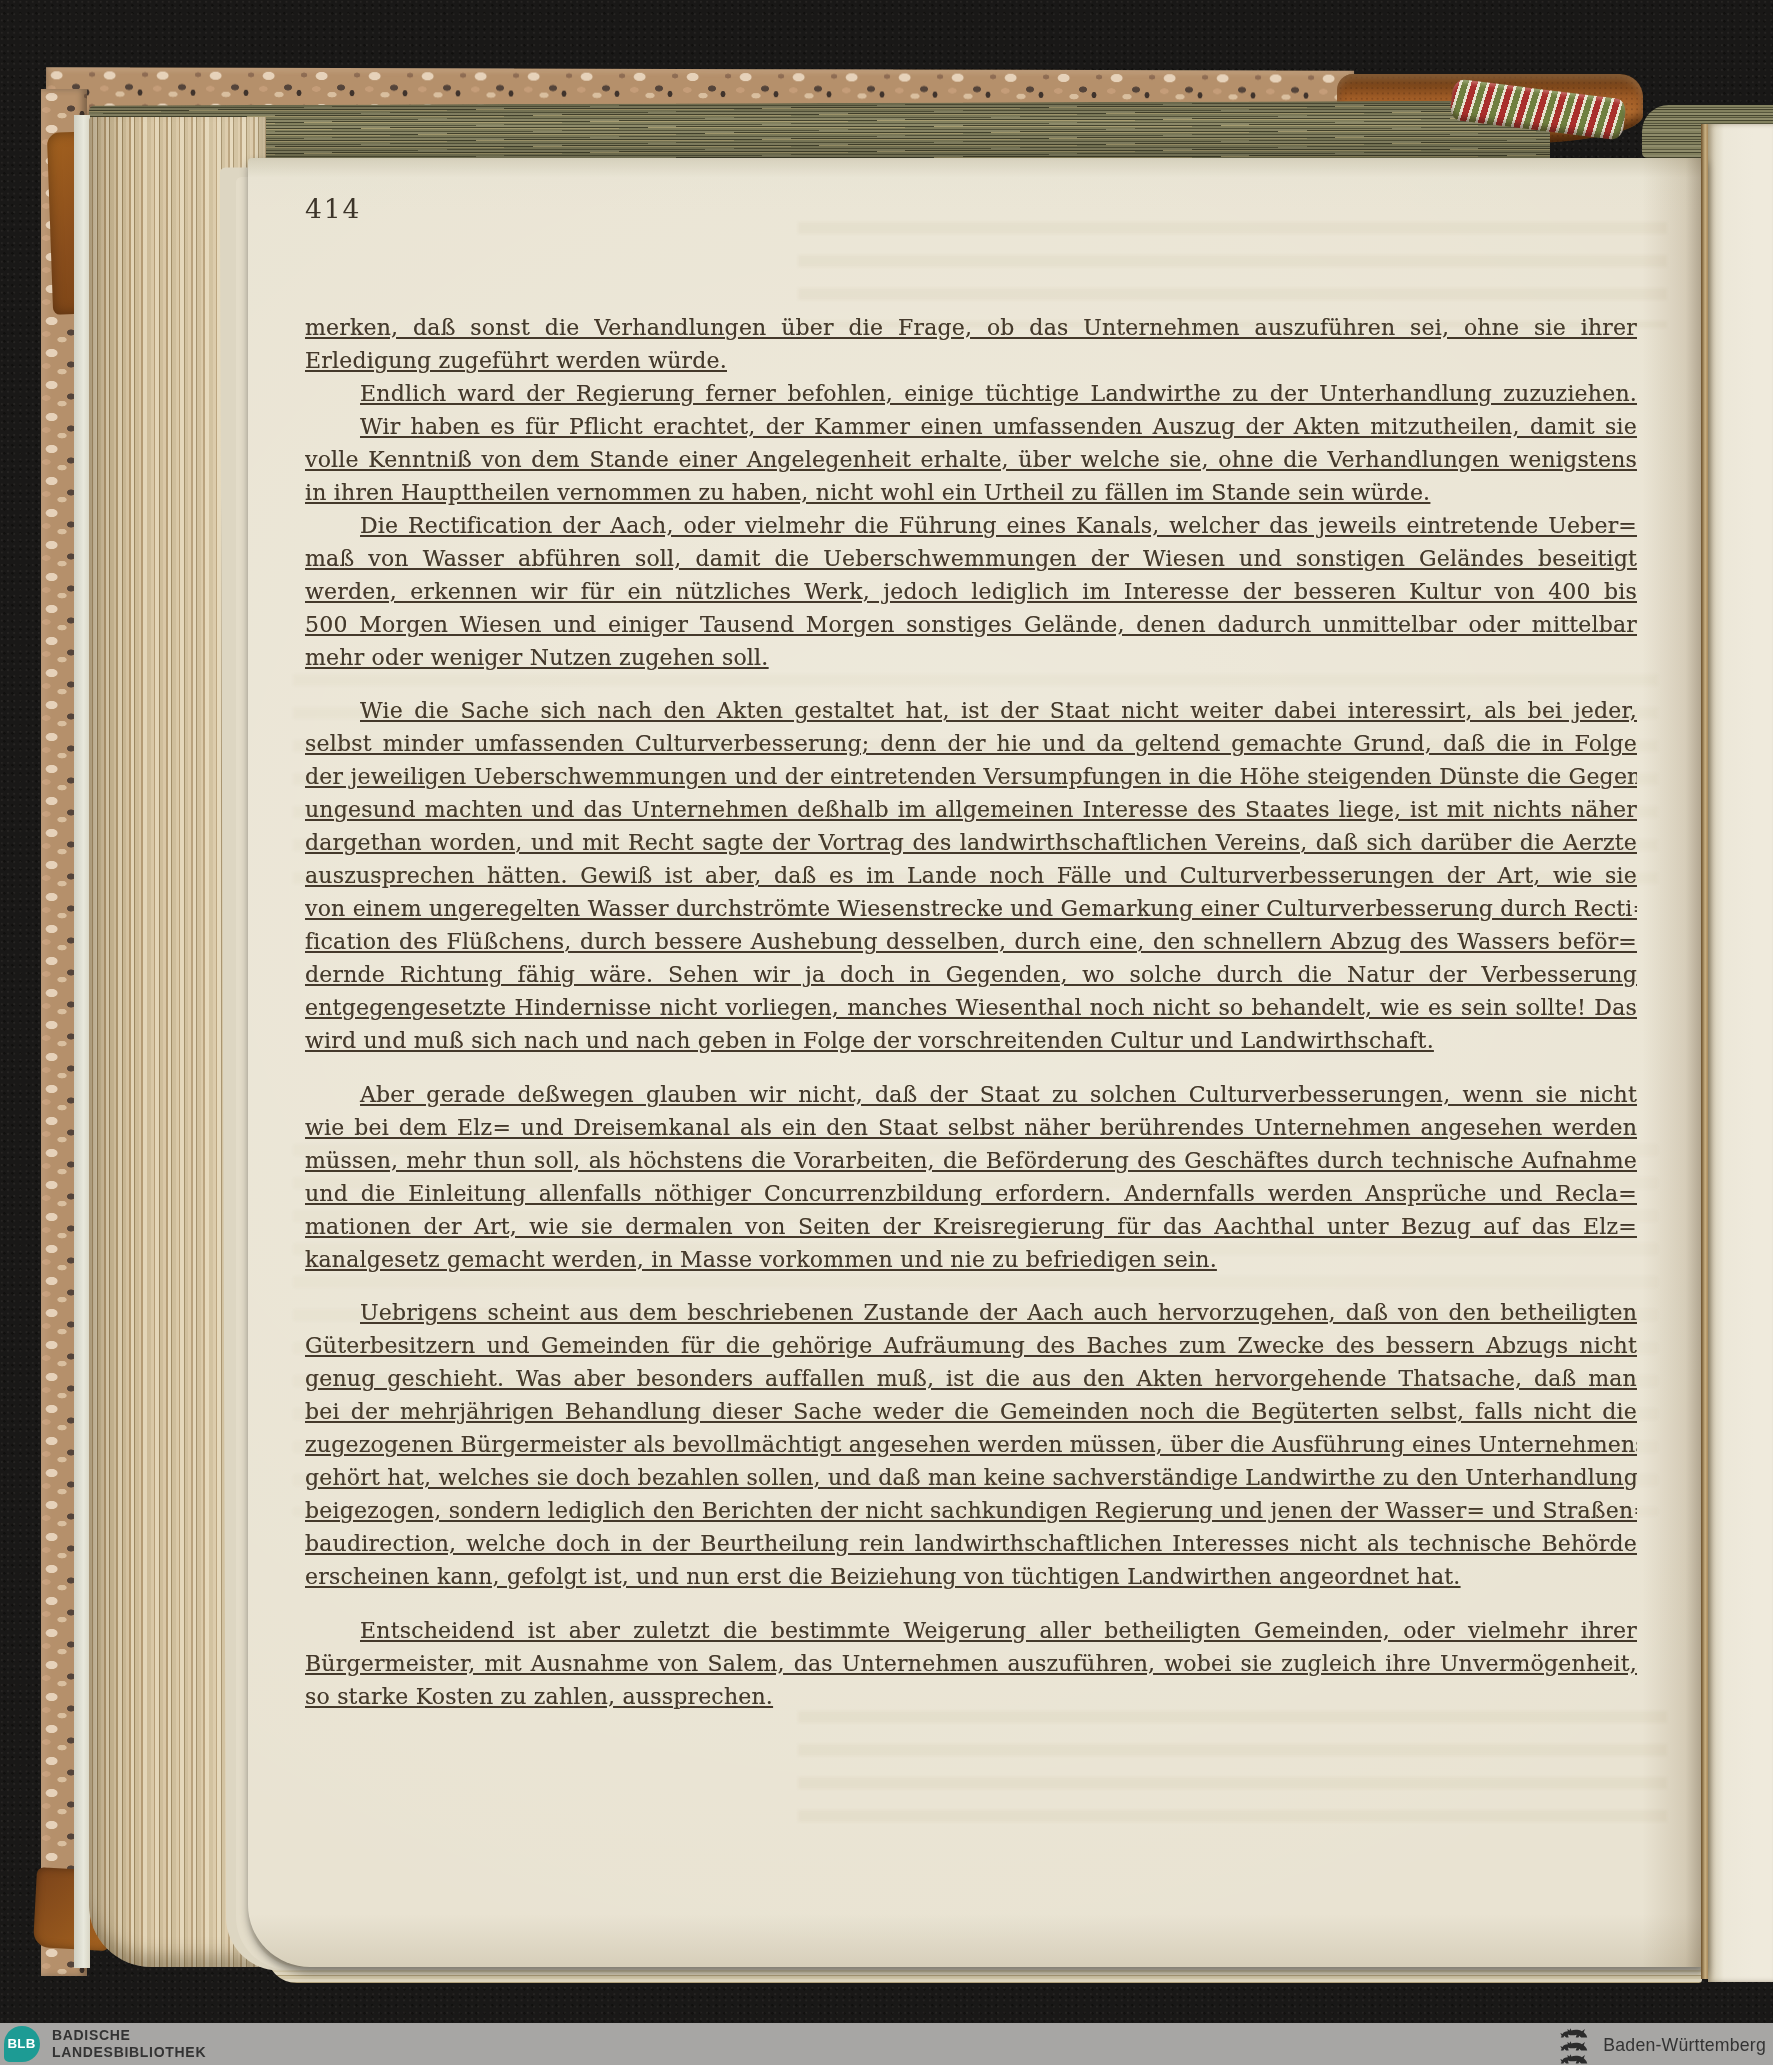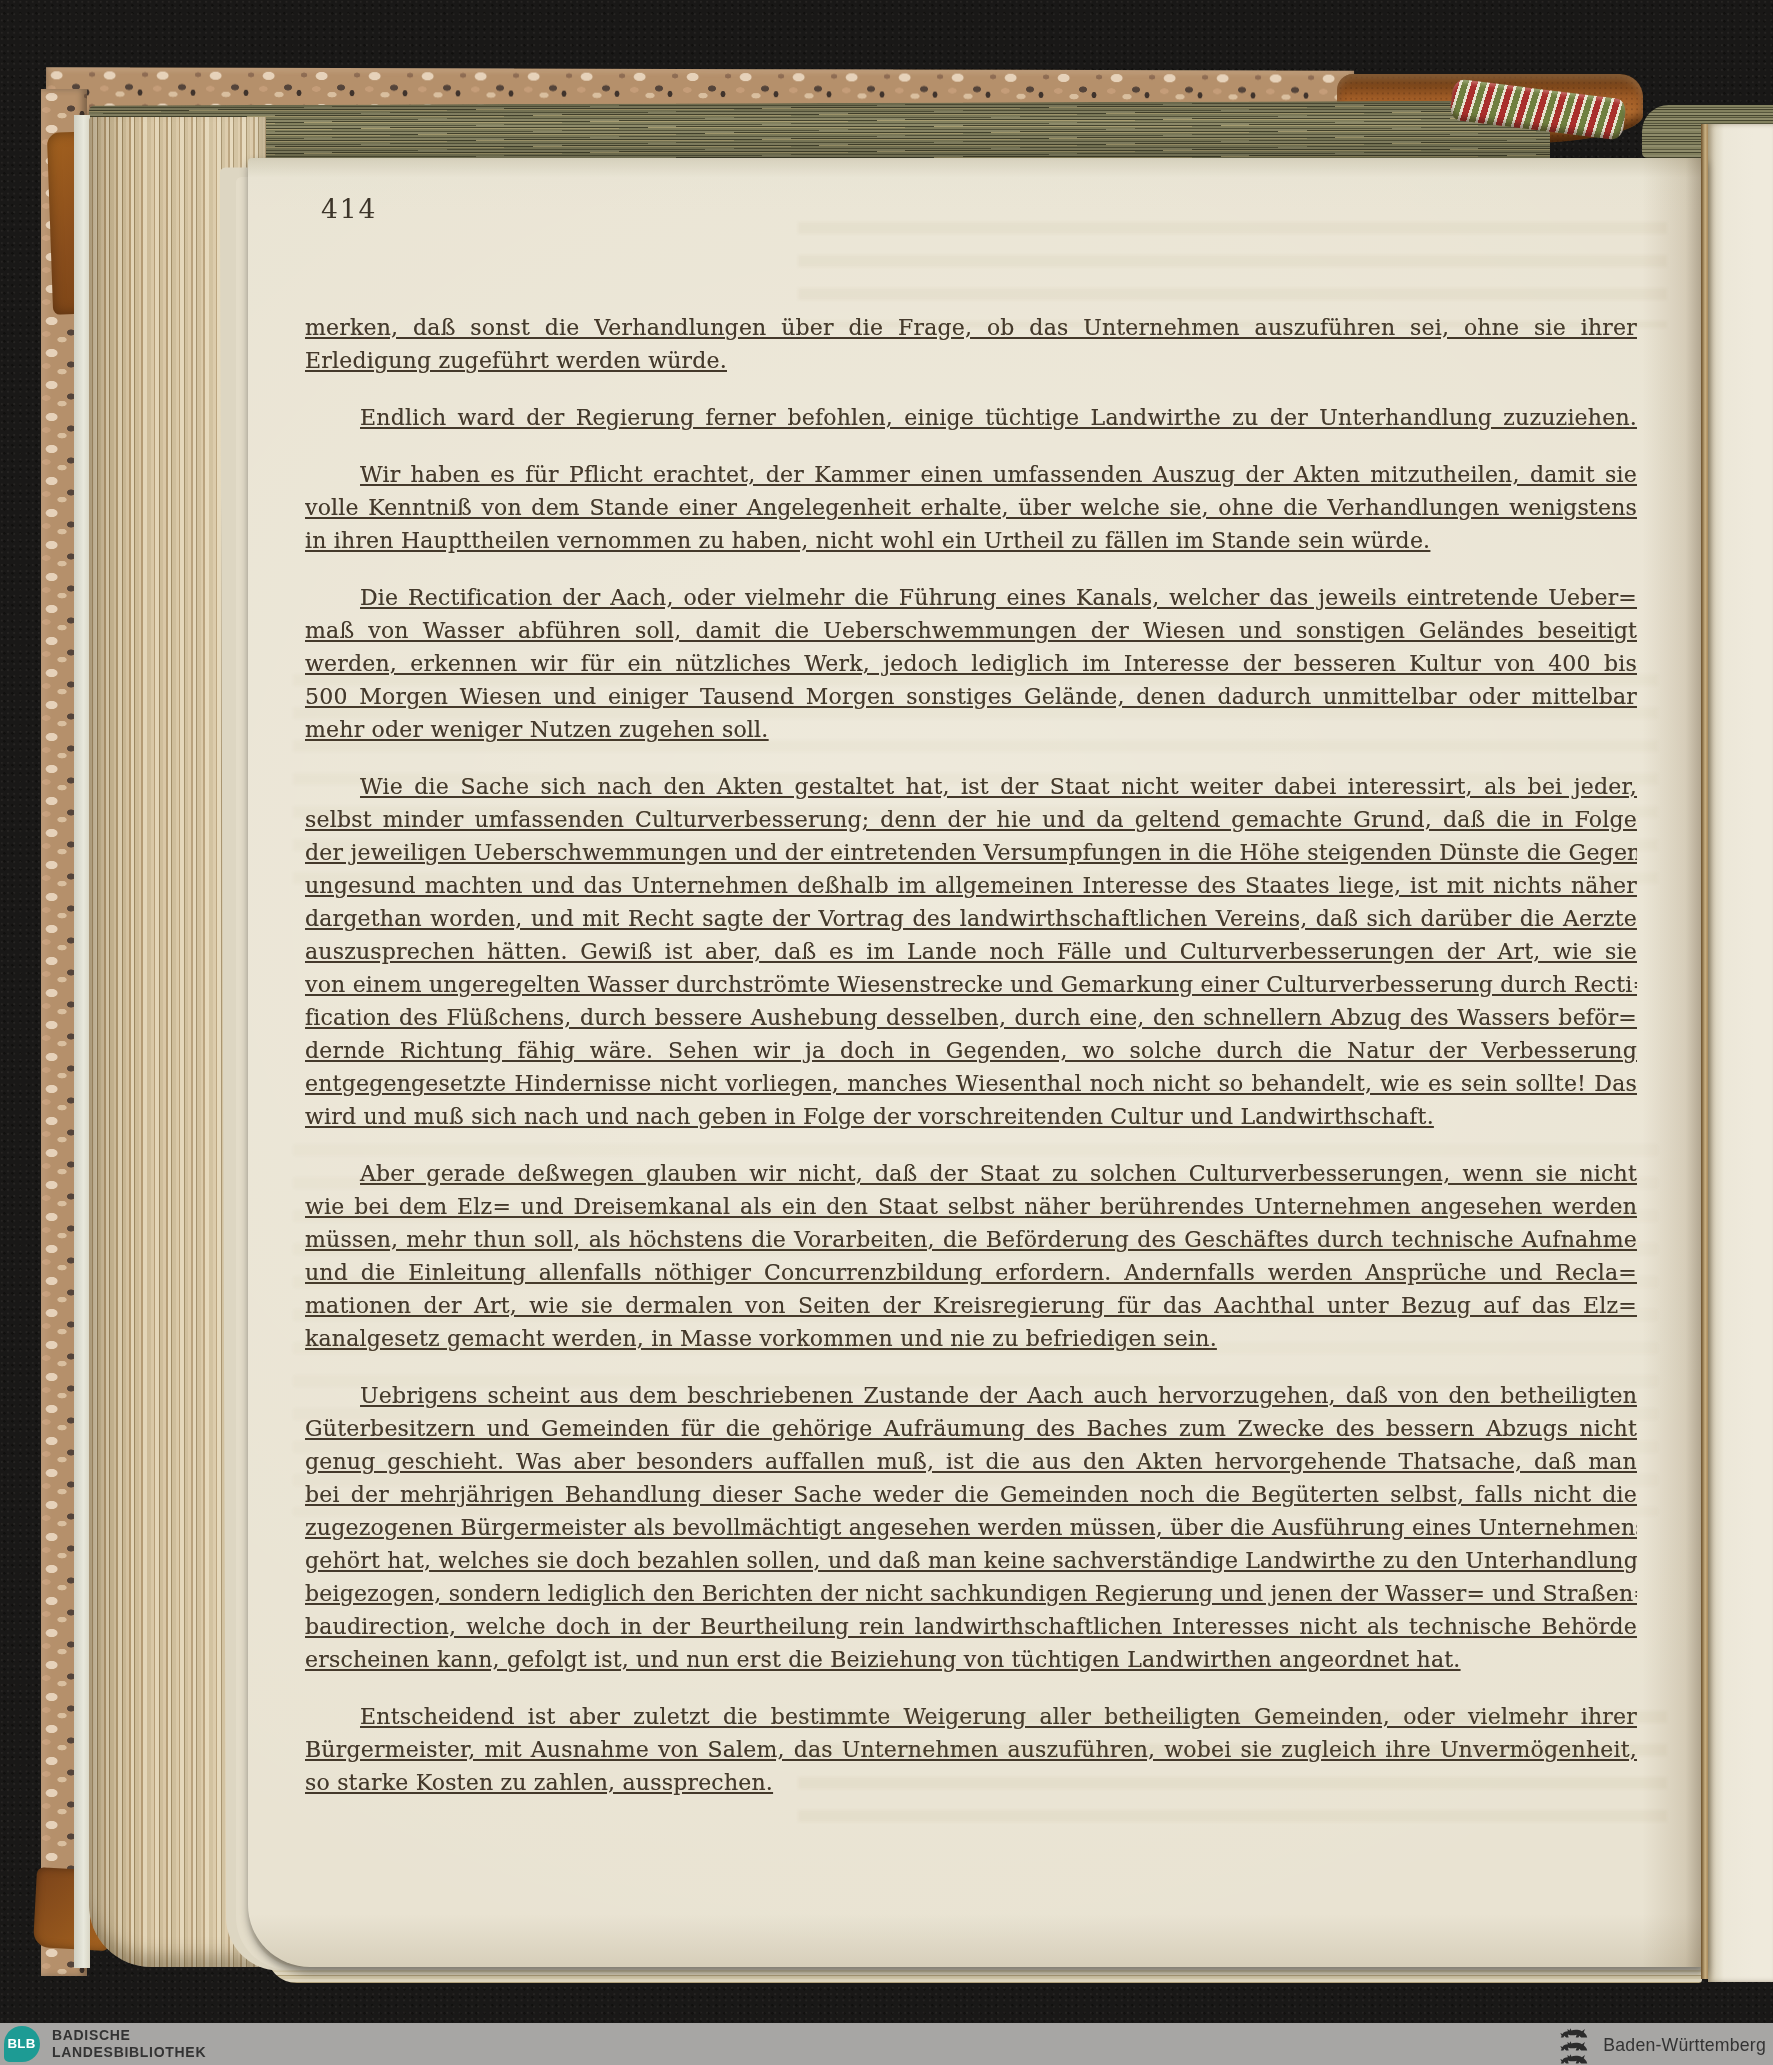--- a/index.html
+++ b/index.html
@@ -83,29 +83,29 @@
   .page::after{content:"";position:absolute;right:0;top:0;width:62px;height:100%;
     background:linear-gradient(90deg,rgba(0,0,0,0),rgba(120,95,55,.18) 70%,rgba(85,64,34,.42) 100%);}
   .page::before{content:"";position:absolute;left:0;bottom:0;width:100%;height:53px;
     background:linear-gradient(0deg,rgba(120,100,60,.16),rgba(0,0,0,0));border-radius:0 0 1.8px 62px;}
   .gutter{position:absolute;left:1701px;top:124px;width:7px;height:1855px;z-index:5;
     background:linear-gradient(90deg,#6b4f2a,#c9b183 60%,#a8885a);}
   .right-sliver{position:absolute;left:1708px;top:124px;width:66px;height:1858px;z-index:3;
     background:linear-gradient(90deg,#cec5ab 0,#ece7d8 16px,#efeadc 70%);
     box-shadow:inset 2.7px 0 5.3px rgba(90,70,40,.4);}
   
-  .page-number{position:absolute;left:57px;top:35px;font-size:26.6px;letter-spacing:1.8px;color:#3d352a;margin-left:16px;}
+  .page-number{position:absolute;left:57px;top:35px;font-size:26.6px;letter-spacing:1.8px;color:#3d352a;}
   .text-block{position:absolute;left:57px;top:153px;width:1332px;color:var(--c-ink,#44392b);}
   .para{margin:0;}
   .para.spaced{margin-top:20.4px;}
   .line{height:33px;line-height:33px;font-size:22px;letter-spacing:0.2px;
     text-align:justify;text-align-last:justify;overflow:hidden;white-space:nowrap;
     text-shadow:0 0 0.5px rgba(68,57,43,.55);text-decoration:underline;}
   .line.lastleft{text-align-last:left;}
-  .line.indent{text-indent:55px;margin-top:24px;}
+  .line.indent{text-indent:55px;}
   .ghost{position:absolute;z-index:5;pointer-events:none;filter:blur(1.8px);opacity:.55;
     background:repeating-linear-gradient(180deg, rgba(130,115,60,.10) 0 12.4px, rgba(0,0,0,0) 12.4px 33px);}
   
   .footer{position:absolute;left:0;bottom:0;width:1773px;height:43px;z-index:10;
     background:var(--c-footer_bar,#a7a6a4);font-family:"Liberation Sans", sans-serif;}
   .blb{position:absolute;left:3.5px;top:2.7px;display:flex;align-items:center;gap:12.4px;}
   .blb-mark{width:36px;height:36px;background:var(--c-blb_teal,#1d9b94);
     border-radius:50% 50% 50% 14%;display:flex;align-items:center;justify-content:center;
     color:#fff;font-weight:bold;font-size:13.3px;letter-spacing:0.3px;}
   .blb-text{color:var(--c-logo_text,#333);font-weight:bold;font-size:14px;line-height:17px;letter-spacing:0.7px;}

